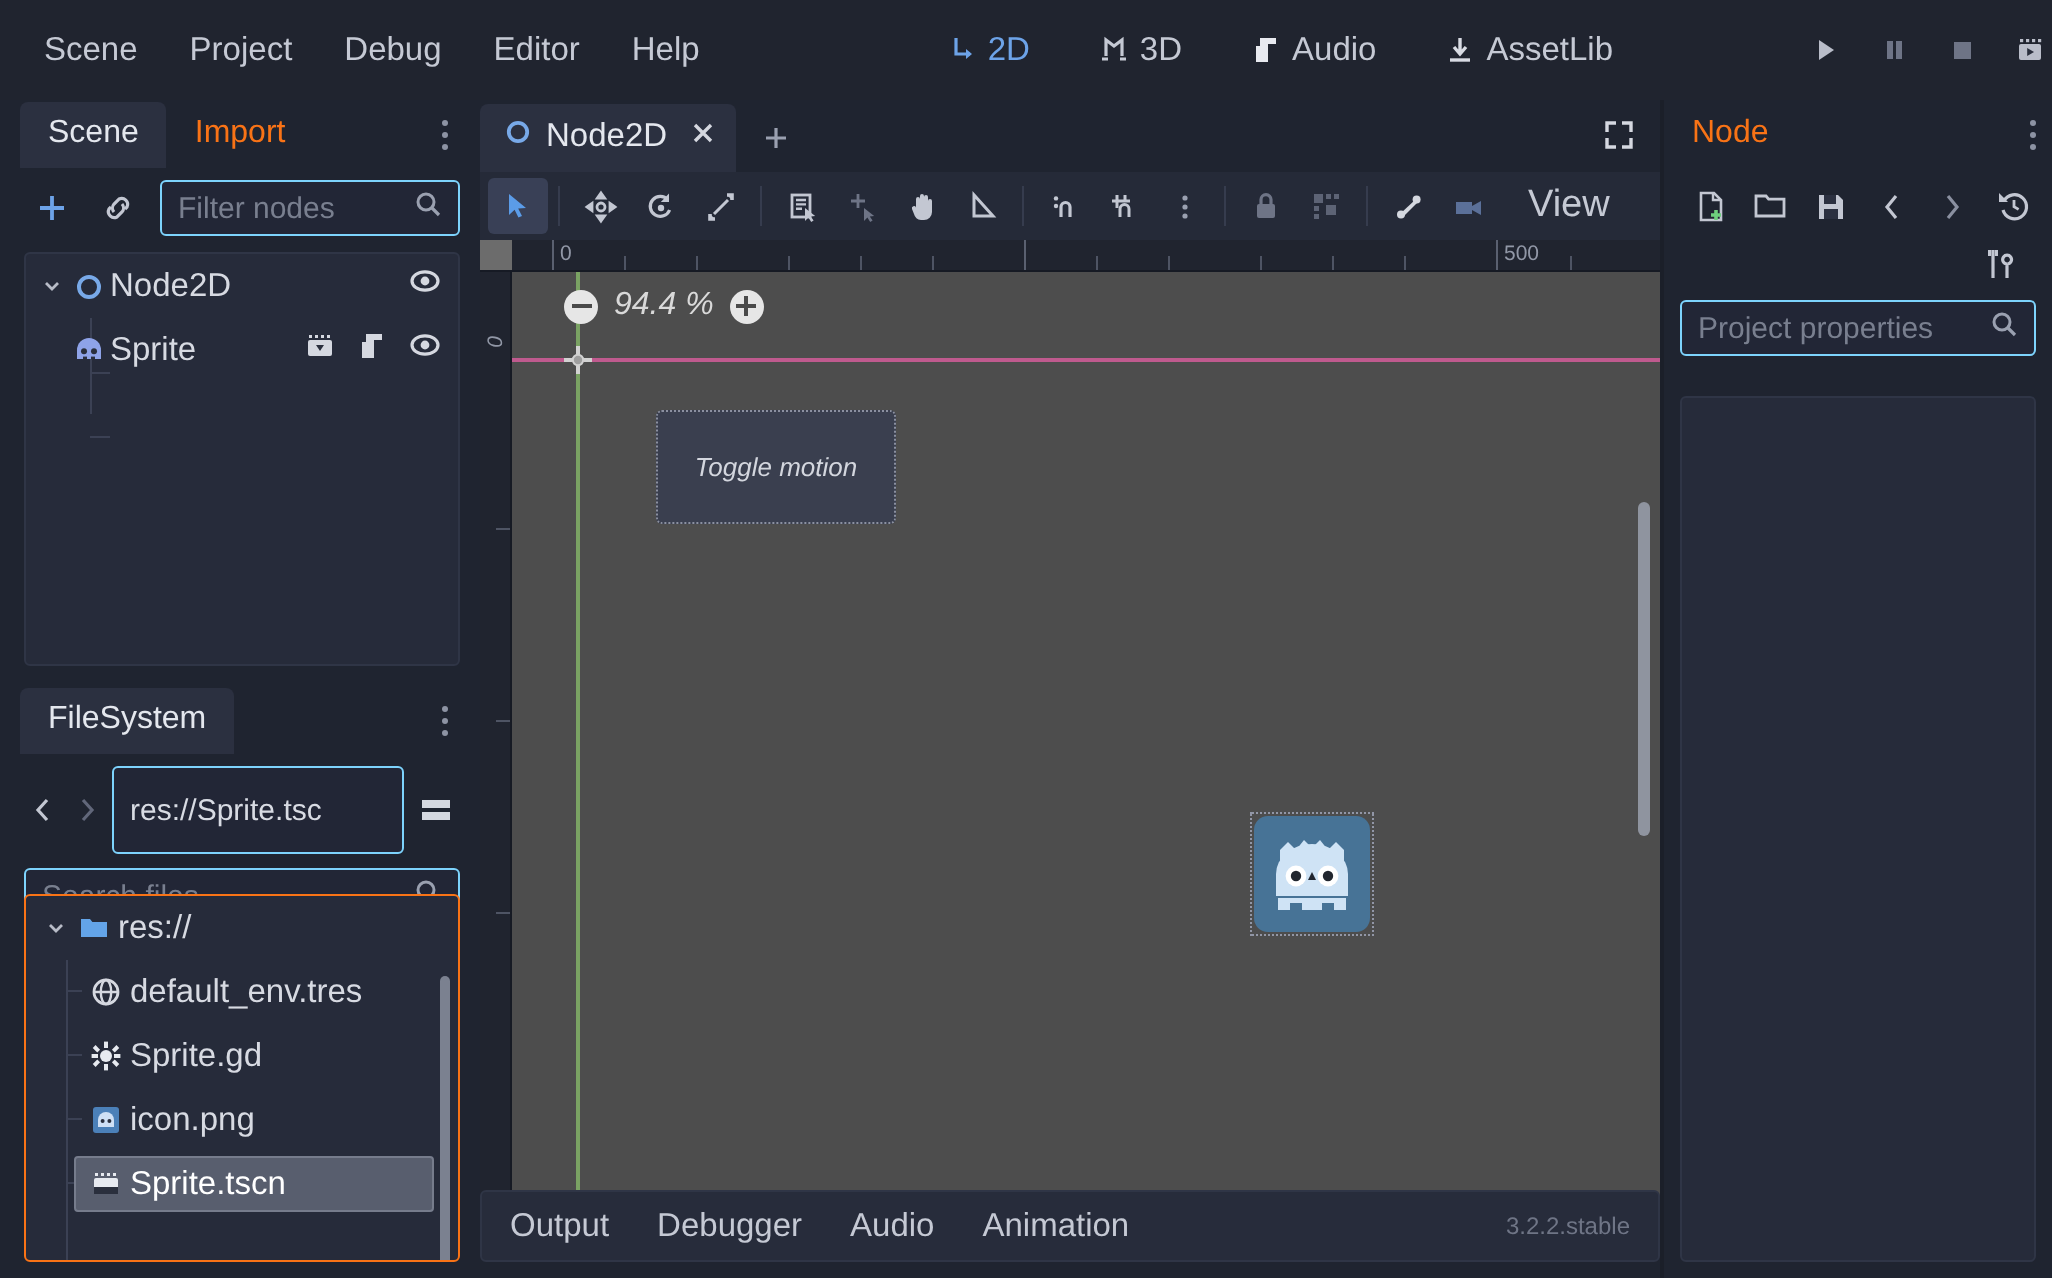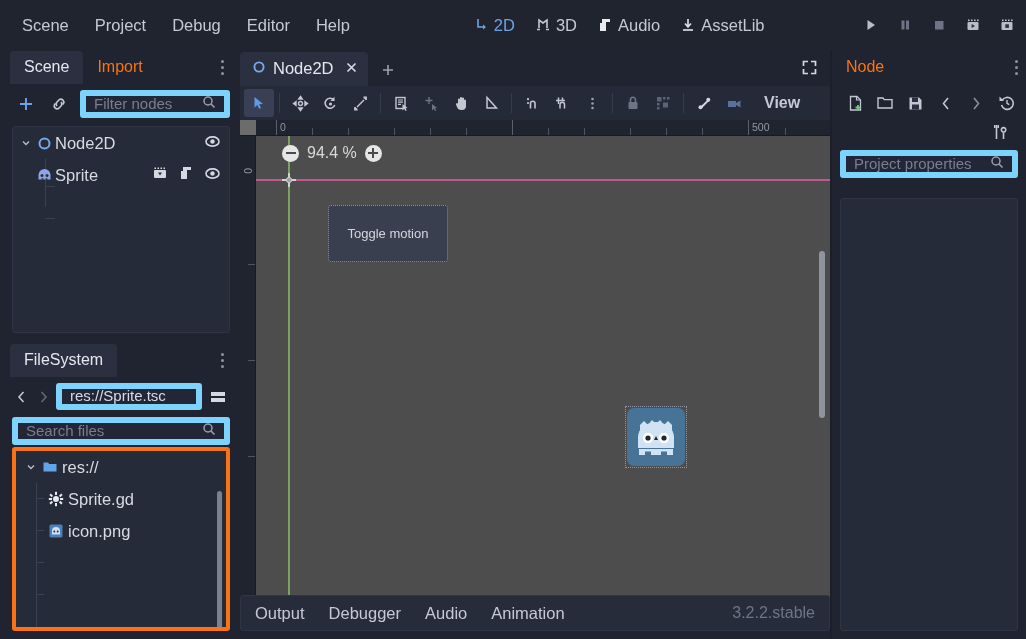--- a/index.html
+++ b/index.html
@@ -17,21 +17,21 @@
     position: absolute; left: 0; top: 0; width: 1026px; height: 50px;
     background: #20242f;
     display: flex; align-items: center;
   }
   .menu-item {
     font-size: 16.5px; color: #c5c9d4; padding: 4px 12px;
     margin-left: 2px; border-radius: 3px; line-height: 20px;
     white-space: nowrap;
   }
   .menu-item:first-child { margin-left: 10px; }
-  .mode-group { display: flex; align-items: center; margin-left: 102px; gap: 2px; }
+  .mode-group { display: flex; align-items: center; margin-left: 102px; gap: 16px; }
   .mode-btn {
     display: flex; align-items: center; gap: 5px;
     font-size: 16.5px; color: #c5c9d4; padding: 4px 9px; border-radius: 3px;
     white-space: nowrap;
   }
   .mode-btn.active { color: #6da3e8; }
   .mode-icn { display: inline-block; width: 16px; height: 16px; position: relative; }
   .play-group { display: flex; align-items: center; gap: 4px; margin-left: 82px; }
   .pbtn {
     width: 30px; height: 28px; border-radius: 3px;
@@ -45,22 +45,22 @@
     line-height: 18px; white-space: nowrap;
   }
   .dock-tab.active { color: #e4e7ee; background: #2b3040; border-radius: 4px 4px 0 0; }
   .dots-v {
     position: absolute; right: 8px; top: 10px;
     width: 4px; display: flex; flex-direction: column; gap: 3px; align-items: center;
   }
   .dots-v i { width: 3px; height: 3px; border-radius: 50%; background: #8d93a3; display: block; }
 
   .field {
-    background: #222636; border: 6px solid #7dd3fc; border-radius: 3px;
-    height: 28px; display: flex; align-items: flex-end; padding: 0 8px;
+    background: #222636; border: 1px solid #7dd3fc; border-radius: 3px;
+    height: 28px; display: flex; align-items: center; padding: 0 8px;
     color: #797f8f; font-size: 15px; flex: 1; min-width: 0;
   }
   .field .ph { flex: 1; overflow: hidden; white-space: nowrap; }
   .field.filled { color: #d8dbe3; }
 
   
   .left-col { position: absolute; left: 0; top: 50px; width: 240px; bottom: 0; }
 
   .scene-dock { position: absolute; left: 10px; top: 0; width: 222px; height: 283px; }
   .scene-toolbar { display: flex; align-items: center; gap: 9px; padding: 6px 2px 7px 4px; }
@@ -88,21 +88,21 @@
   }
   .guide-h1 { position: absolute; left: 32px; top: 59px; width: 10px; height: 1px; background: #3b4154; }
   .guide-h2 { position: absolute; left: 32px; top: 91px; width: 10px; height: 1px; background: #3b4154; }
 
   .fs-dock { position: absolute; left: 10px; top: 293px; width: 222px; bottom: 8px; }
   .fs-nav { display: flex; align-items: center; gap: 4px; padding: 6px 2px 4px 2px; }
   .arrowbtn { width: 18px; height: 24px; display: flex; align-items: center; justify-content: center; }
   .fs-search { padding: 3px 2px 6px 2px; }
   .fs-list {
     position: absolute; left: 2px; right: 2px; top: 104px; bottom: 0;
-    background: #262b3a; border: 4px solid #f97316; border-radius: 3px; overflow: hidden;
+    background: #262b3a; border: 1px solid #f97316; border-radius: 3px; overflow: hidden;
   }
   .fs-row {
     display: flex; align-items: center; height: 32px; font-size: 16.5px;
     color: #d7dae2; position: relative; padding-left: 8px; white-space: nowrap;
   }
   .fs-row.file { padding-left: 28px; }
   .fs-row .f-ico { width: 24px; display: flex; align-items: center; justify-content: center; }
   .fs-row.selected .selbg {
     position: absolute; left: 24px; right: 12px; top: 2px; bottom: 2px;
     background: #585e6e; border: 1px solid #767c8c; border-radius: 2px;
@@ -130,32 +130,32 @@
   .vp-toolbar {
     height: 34px; background: #252a38;
     display: flex; align-items: center; gap: 0px; padding-left: 4px;
   }
   .tbtn {
     width: 30px; height: 28px; border-radius: 3px;
     display: flex; align-items: center; justify-content: center;
   }
   .tbtn.active { background: #394056; }
   .tsep { width: 1px; height: 20px; background: #363c4e; margin: 0 5px; }
-  .view-btn { font-size: 16px; color: #c5c9d4; padding: 4px 9px; margin-left: 6px; white-space: nowrap; font-weight: bold; }
+  .view-btn { font-size: 19px; color: #c5c9d4; padding: 4px 9px; margin-left: 6px; white-space: nowrap; }
 
   .ruler-h {
     position: relative; height: 16px; background: #20242f;
     border-bottom: 1px solid #161a24; overflow: hidden;
   }
   .ruler-corner { position: absolute; left: 0; top: 0; width: 16px; height: 16px; background: #6c6c6c; }
   .ruler-h .tk { position: absolute; top: 8px; width: 1px; height: 8px; background: #4e5464; }
   .ruler-h .tkM { position: absolute; top: 0px; width: 1px; height: 16px; background: #5a6070; }
   .ruler-h .rlbl { position: absolute; top: 1px; font-size: 10.5px; color: #9197a6; }
 
-  .canvas-wrap { position: relative; height: 478px; overflow: hidden; }
+  .canvas-wrap { position: relative; height: 478px; overflow: hidden; font-style: italic; }
   .ruler-v {
     position: absolute; left: 0; top: 0; width: 16px; height: 100%;
     background: #20242f; border-right: 1px solid #161a24; overflow: hidden;
   }
   .ruler-v .tk { position: absolute; left: 8px; width: 8px; height: 1px; background: #4e5464; }
   .ruler-v .vlbl {
     position: absolute; left: 2px; font-size: 10.5px; color: #9197a6;
     writing-mode: vertical-rl; transform: rotate(180deg);
   }
   .canvas {
@@ -201,21 +201,21 @@
     position: absolute; left: 176px; bottom: 8px; width: 160px; height: 6px;
     background: #8f949f; border-radius: 3px;
   }
 
   .bottom-bar {
     position: absolute; left: 0; right: 0; bottom: 8px; height: 36px;
     background: #272c3b; border: 1px solid #2f3546; border-radius: 3px;
     display: flex; align-items: center;
   }
   .bb-item { font-size: 16.5px; color: #c5c9d4; padding: 4px 10px; margin-left: 4px; white-space: nowrap; }
-  .bb-ver { margin-left: auto; margin-right: 14px; font-size: 16px; color: #6f7586; white-space: nowrap; }
+  .bb-ver { margin-left: auto; margin-right: 14px; font-size: 12px; color: #6f7586; white-space: nowrap; }
 
   
   .right-col { position: absolute; left: 832px; top: 50px; right: 0; bottom: 0; }
   .insp-toolbar { display: flex; align-items: center; gap: 0px; padding: 6px 4px 2px 8px; }
   .ibtn { width: 32px; height: 26px; display: flex; align-items: center; justify-content: center; }
   .insp-tools2 { display: flex; justify-content: flex-end; padding: 2px 14px 4px 0; }
   .insp-filter { padding: 2px 8px 6px 8px; display: flex; }
   .insp-body {
     position: absolute; left: 8px; right: 8px; top: 148px; bottom: 8px;
     background: #262b3a; border: 1px solid #2f3546; border-radius: 3px;
@@ -429,21 +429,21 @@
         <div class="arrowbtn">
           <svg width="13" height="16" viewBox="0 0 13 16">
               <path d="M8.5 3 L4 8 L8.5 13" stroke="#c3c7d2" stroke-width="1.6" fill="none"></path>
             </svg>
         </div>
         <div class="arrowbtn">
           <svg width="13" height="16" viewBox="0 0 13 16">
               <path d="M4.5 3 L9 8 L4.5 13" stroke="#61677a" stroke-width="1.6" fill="none"></path>
             </svg>
         </div>
-        <div class="field filled" style="height:27px;">
+        <div class="field filled" style="height:44px;">
           <span class="ph">res://Sprite.tsc</span>
         </div>
         <div style="width:24px;height:26px;display:flex;align-items:center;justify-content:center;">
           <svg width="18" height="18" viewBox="0 0 18 18">
               <rect x="2" y="4" width="14" height="4" fill="#d5d8e0"></rect>
               <rect x="2" y="10" width="14" height="4" fill="#d5d8e0"></rect>
             </svg>
         </div>
       </div>
 
@@ -474,20 +474,30 @@
               </svg>
           </span>
           <span class="f-ico">
             <svg width="16" height="16" viewBox="0 0 16 16">
                 <path d="M1.5 3.5 L6 3.5 L7.2 5 L14.5 5 L14.5 12.5 L1.5 12.5 Z" fill="#63a4e8"></path>
               </svg>
           </span>
           <span class="lbl">res://</span>
         </div>
 
+        <div class="fs-row file">
+          <span class="f-ico">
+            <svg width="16" height="16" viewBox="0 0 16 16">
+                <circle cx="8" cy="8" r="6" stroke="#d5d8e0" stroke-width="1.4" fill="none"></circle>
+                <ellipse cx="8" cy="8" rx="2.6" ry="6" stroke="#d5d8e0" stroke-width="1.2" fill="none"></ellipse>
+                <path d="M2 8 L14 8" stroke="#d5d8e0" stroke-width="1.2"></path>
+              </svg>
+          </span>
+          <span class="lbl">default_env.tres</span>
+        </div>
 
         <div class="fs-row file">
           <span class="f-ico">
             <svg width="16" height="16" viewBox="0 0 16 16">
               <circle cx="8" cy="8" r="3" fill="#e7eaf0"></circle>
               <g fill="#e7eaf0">
                 <rect x="7" y="0.8" width="2" height="3.2"></rect>
                   <rect x="7" y="12" width="2" height="3.2"></rect>
                 <rect x="0.8" y="7" width="3.2" height="2"></rect>
                   <rect x="12" y="7" width="3.2" height="2"></rect>
@@ -506,20 +516,34 @@
             <svg width="16" height="16" viewBox="0 0 16 16">
               <rect x="1.5" y="1.5" width="13" height="13" rx="1.5" fill="#4b80b8"></rect>
               <path d="M4 8 A4 4 0 0 1 12 8 L12 11.5 L4 11.5 Z" fill="#cfe0f5"></path>
               <circle cx="6.3" cy="8.5" r="1" fill="#2a2f3d"></circle>
                 <circle cx="9.7" cy="8.5" r="1" fill="#2a2f3d"></circle>
             </svg>
           </span>
           <span class="lbl">icon.png</span>
         </div>
 
+        <div class="fs-row file selected">
+          <span class="selbg"></span>
+          <span class="f-ico">
+            <svg width="16" height="16" viewBox="0 0 16 16">
+              <rect x="2" y="5" width="12" height="8" rx="1" fill="#e7eaf0"></rect>
+              <rect x="2.5" y="2.5" width="1.5" height="1.5" fill="#e7eaf0"></rect>
+                <rect x="5.5" y="2.5" width="1.5" height="1.5" fill="#e7eaf0"></rect>
+              <rect x="8.5" y="2.5" width="1.5" height="1.5" fill="#e7eaf0"></rect>
+                <rect x="11.5" y="2.5" width="1.5" height="1.5" fill="#e7eaf0"></rect>
+              <rect x="2" y="9.5" width="12" height="3.5" fill="#2a2f3d"></rect>
+            </svg>
+          </span>
+          <span class="lbl">Sprite.tscn</span>
+        </div>
 
       </div>
     </div>
   </div>
 
   <div class="center">
 
     <div class="vp-tabs">
       <div class="vp-tab">
         <span>

